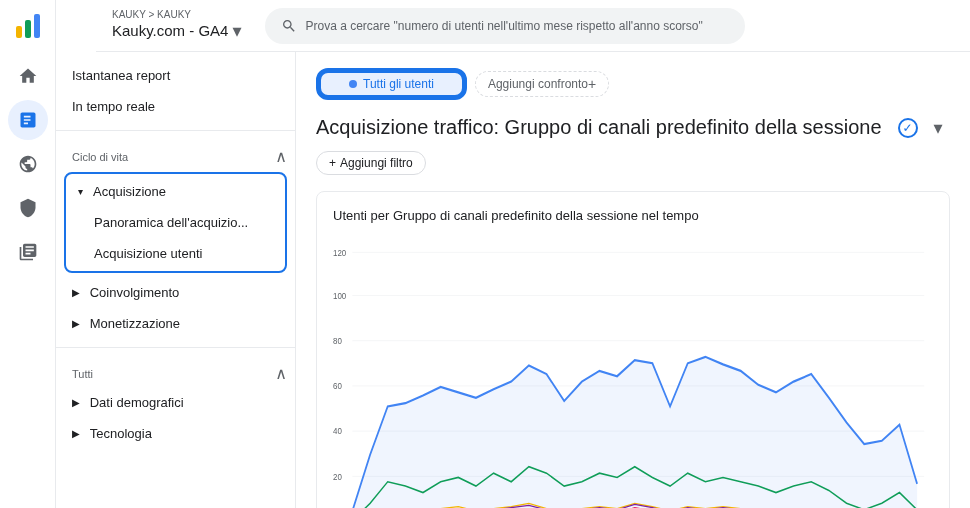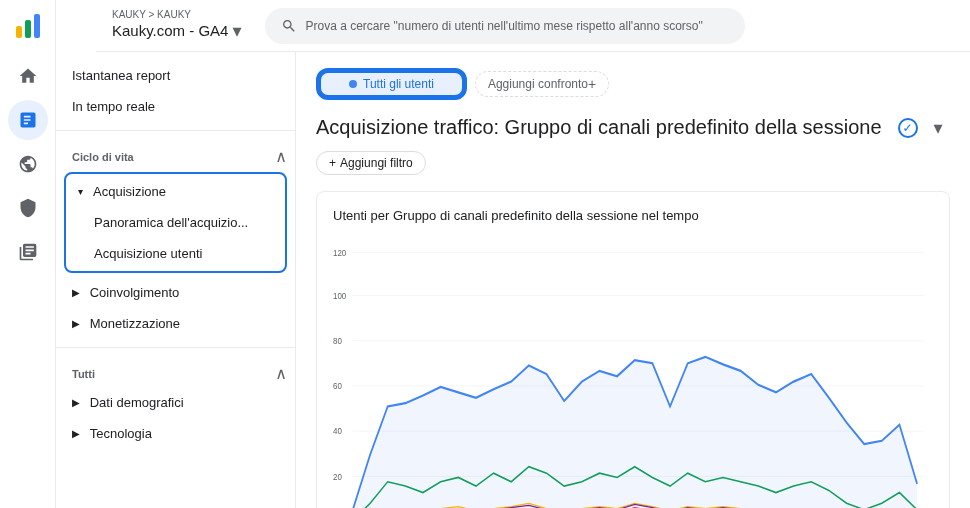--- a/index.html
+++ b/index.html
@@ -96,21 +96,21 @@
     .sidebar {
       width: 240px;
       flex-shrink: 0;
       border-right: 1px solid #e8eaed;
       overflow-y: auto;
       padding: 8px 0;
     }
     .sidebar-section-title {
       padding: 8px 16px 4px;
       font-size: 11px;
-      font-weight: 700;
+      font-weight: 400;
       color: #5f6368;
       text-transform: none;
     }
     .sidebar-item {
       display: flex;
       align-items: center;
       padding: 8px 16px;
       cursor: pointer;
       font-size: 13px;
       color: #202124;

